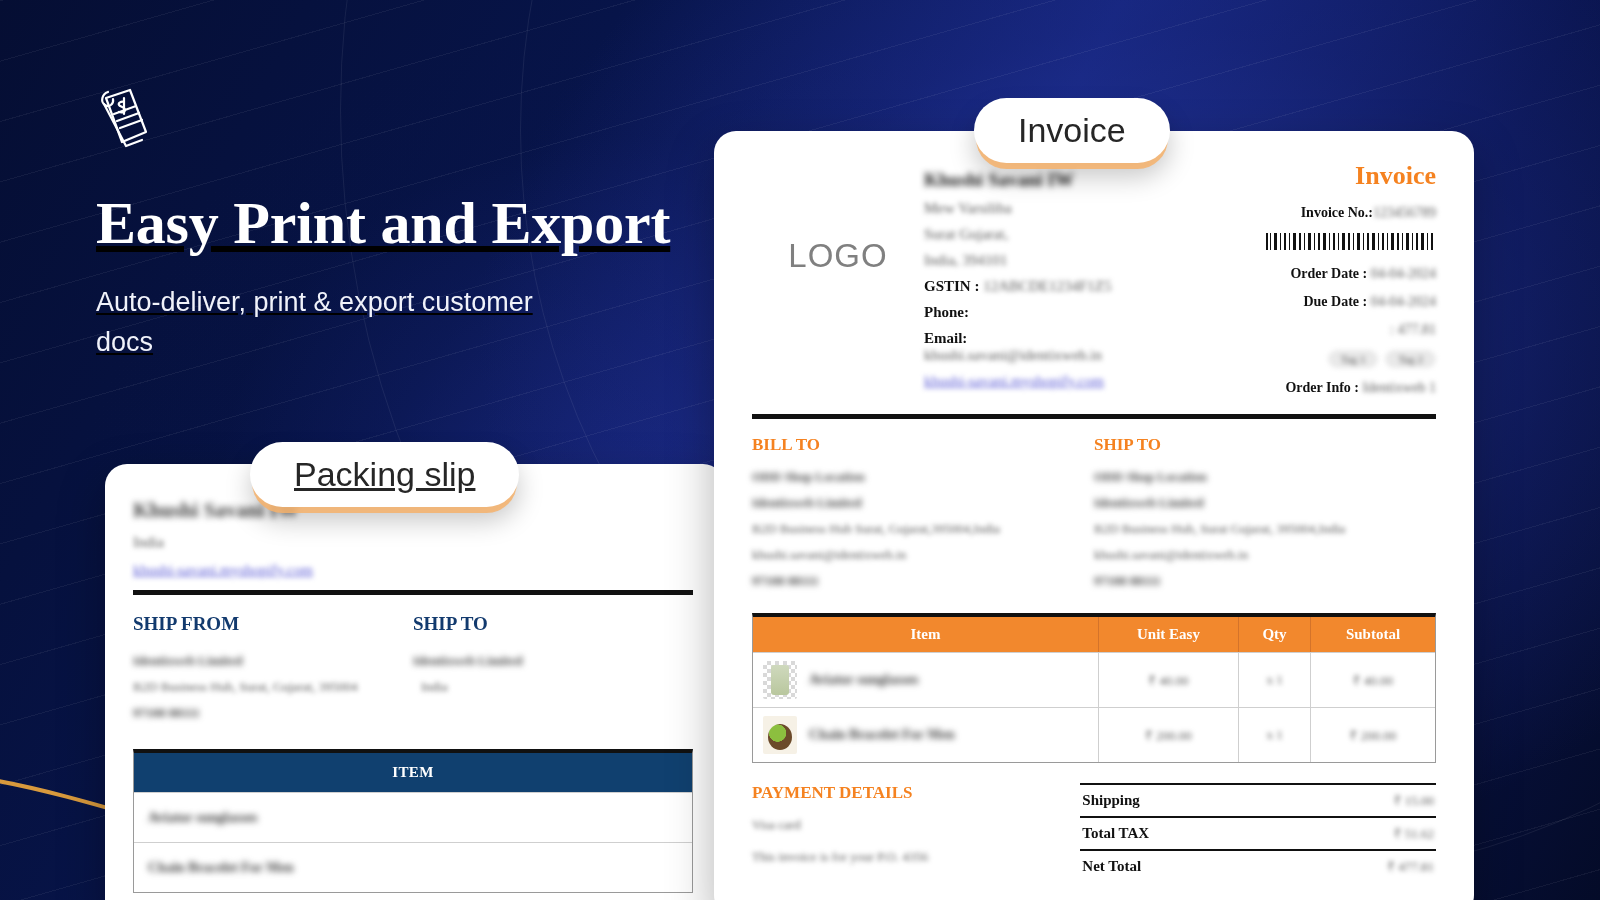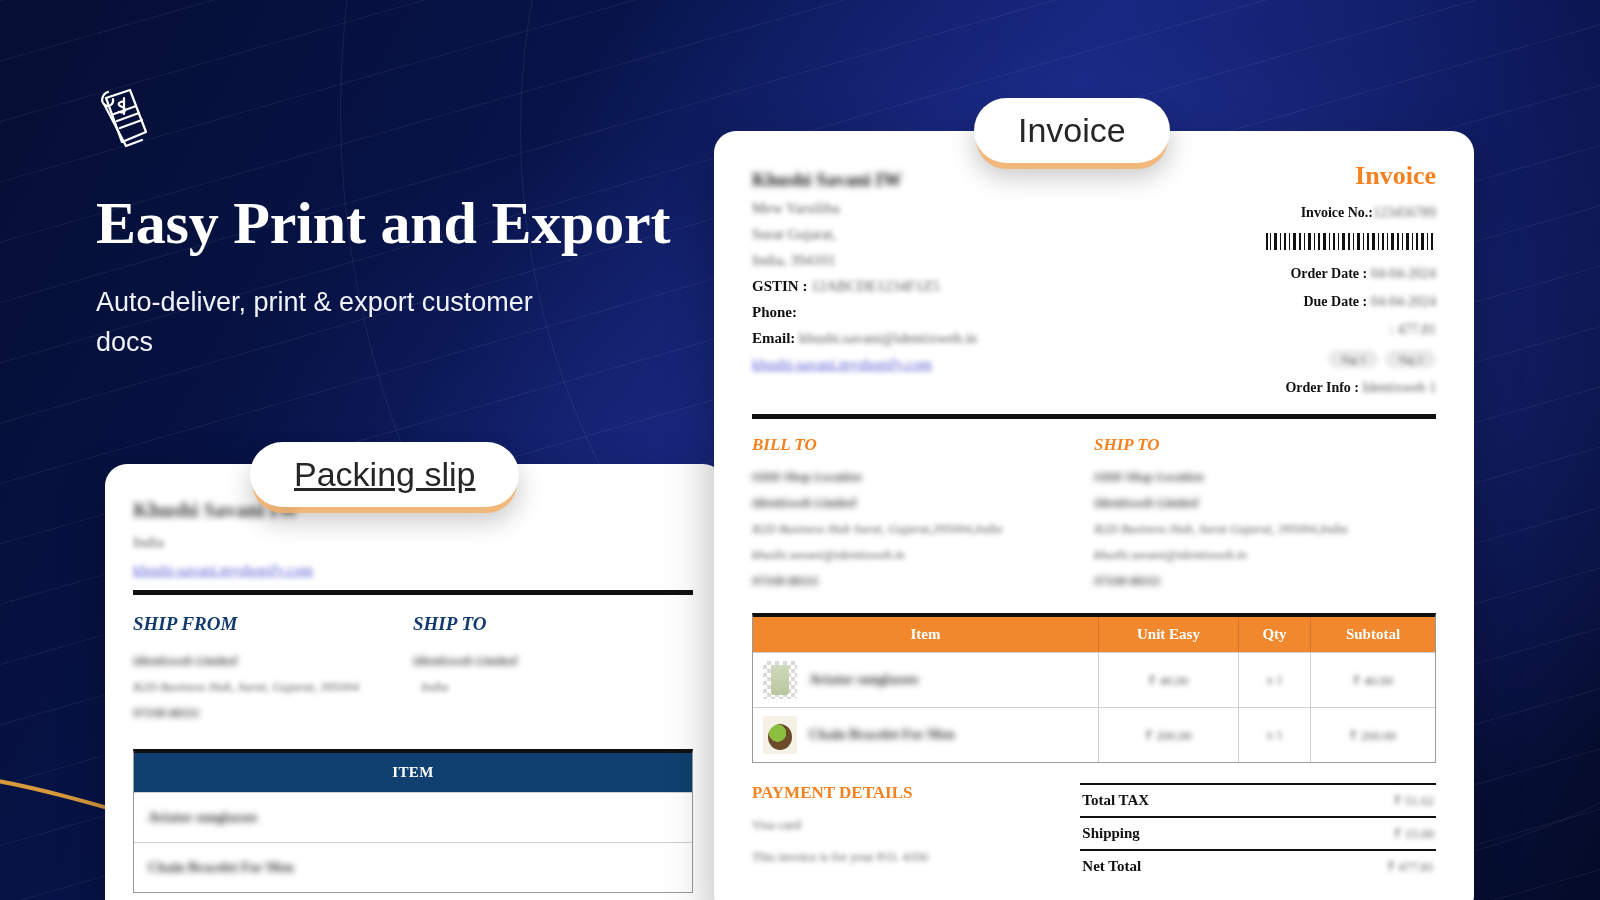--- a/index.html
+++ b/index.html
@@ -41,21 +41,21 @@
     pointer-events: none;
     border: 1px solid rgba(255,255,255,0.07);
     border-radius: 50%;
   }
   .bg-arc.a1 { width: 1500px; height: 1500px; right: -420px; top: -620px; }
   .bg-arc.a2 { width: 1900px; height: 1900px; right: -640px; top: -840px; }
 
   .gold-curve { position: absolute; left: -10px; bottom: 10px; width: 320px; height: 240px; pointer-events: none; }
 
   
-  .hero { position: absolute; left: 96px; top: 84px; width: 600px; }
+  .hero { position: absolute; left: 96px; top: 84px; width: 600px; text-decoration: underline; }
   .hero-icon { width: 58px; height: 74px; display: block; margin-bottom: 34px; }
   .hero-title {
     font-family: "Liberation Serif", serif;
     font-size: 60px;
     line-height: 1.06;
     font-weight: 700;
     color: #ffffff;
     letter-spacing: -0.2px;
     margin-bottom: 26px;
   }
@@ -129,21 +129,21 @@
   .tags { display: flex; justify-content: flex-end; gap: 7px; margin-bottom: 12px; }
   .tag {
     background: #e9e9e9; border-radius: 999px;
     font-size: 11px; padding: 3px 13px; color: #555;
   }
 
   .rule-thick { height: 5px; background: #111; margin: 8px 0 0; }
 
   
   .two-col { display: flex; padding: 16px 18px 0; }
-  .two-col > div { flex: 1 1 50%; padding-right: 24px; font-style: italic; }
+  .two-col > div { flex: 1 1 50%; padding-right: 24px; }
   .sec-h-orange {
     font-family: "Liberation Serif", serif;
     color: #f58220; font-weight: 700; font-size: 17px; margin-bottom: 14px;
   }
   .sec-h-navy {
     font-family: "Liberation Serif", serif;
     color: #123a6e; font-weight: 700; font-size: 19px; margin-bottom: 18px;
   }
   .addr-b { font-family: "Liberation Serif", serif; font-weight: 700; font-size: 13px; margin-bottom: 10px; }
   .addr-n { font-family: "Liberation Serif", serif; font-size: 13px; margin-bottom: 10px; }
@@ -272,20 +272,21 @@
       </div>
       <div class="pk-row">
         <span class="cell-name blur-md">Chain Bracelet For Men</span>
       </div>
     </div>
   </div>
 
   <div class="card card-invoice">
 
     <div class="inv-head">
+      <div class="inv-logo">LOGO</div>
 
       <div class="inv-from">
         <div class="nm blur-md">Khushi Savani IW</div>
         <div class="ln blur-sm">Mew Varsiliba</div>
         <div class="ln blur-sm">Surat Gujarat,</div>
         <div class="ln blur-sm">India, 394101</div>
         <div class="lbl">
           <span>GSTIN :</span>
           <span class="val blur-sm">12ABCDE1234F1Z5</span>
         </div>
@@ -431,26 +432,26 @@
     <div class="bottom">
       <div class="bot-l">
         <div class="sec-h-orange">PAYMENT DETAILS</div>
         <div class="sm-note blur-sm">Visa card</div>
         <div class="sm-note blur-sm">This invoice is for your P.O. 4356</div>
 
       </div>
 
       <div class="bot-r">
         <div class="tot-row">
+          <span class="k">Shipping</span>
+          <span class="v blur-sm">₹ 15.00</span>
+        </div>
+        <div class="tot-row">
           <span class="k">Total TAX</span>
           <span class="v blur-sm">₹ 51.62</span>
-        </div>
-        <div class="tot-row">
-          <span class="k">Shipping</span>
-          <span class="v blur-sm">₹ 15.00</span>
         </div>
         <div class="tot-row last">
           <span class="k">Net Total</span>
           <span class="v blur-sm">₹ 477.81</span>
         </div>
       </div>
     </div>
   </div>
 
   <div class="pill pill-invoice">Invoice</div>

